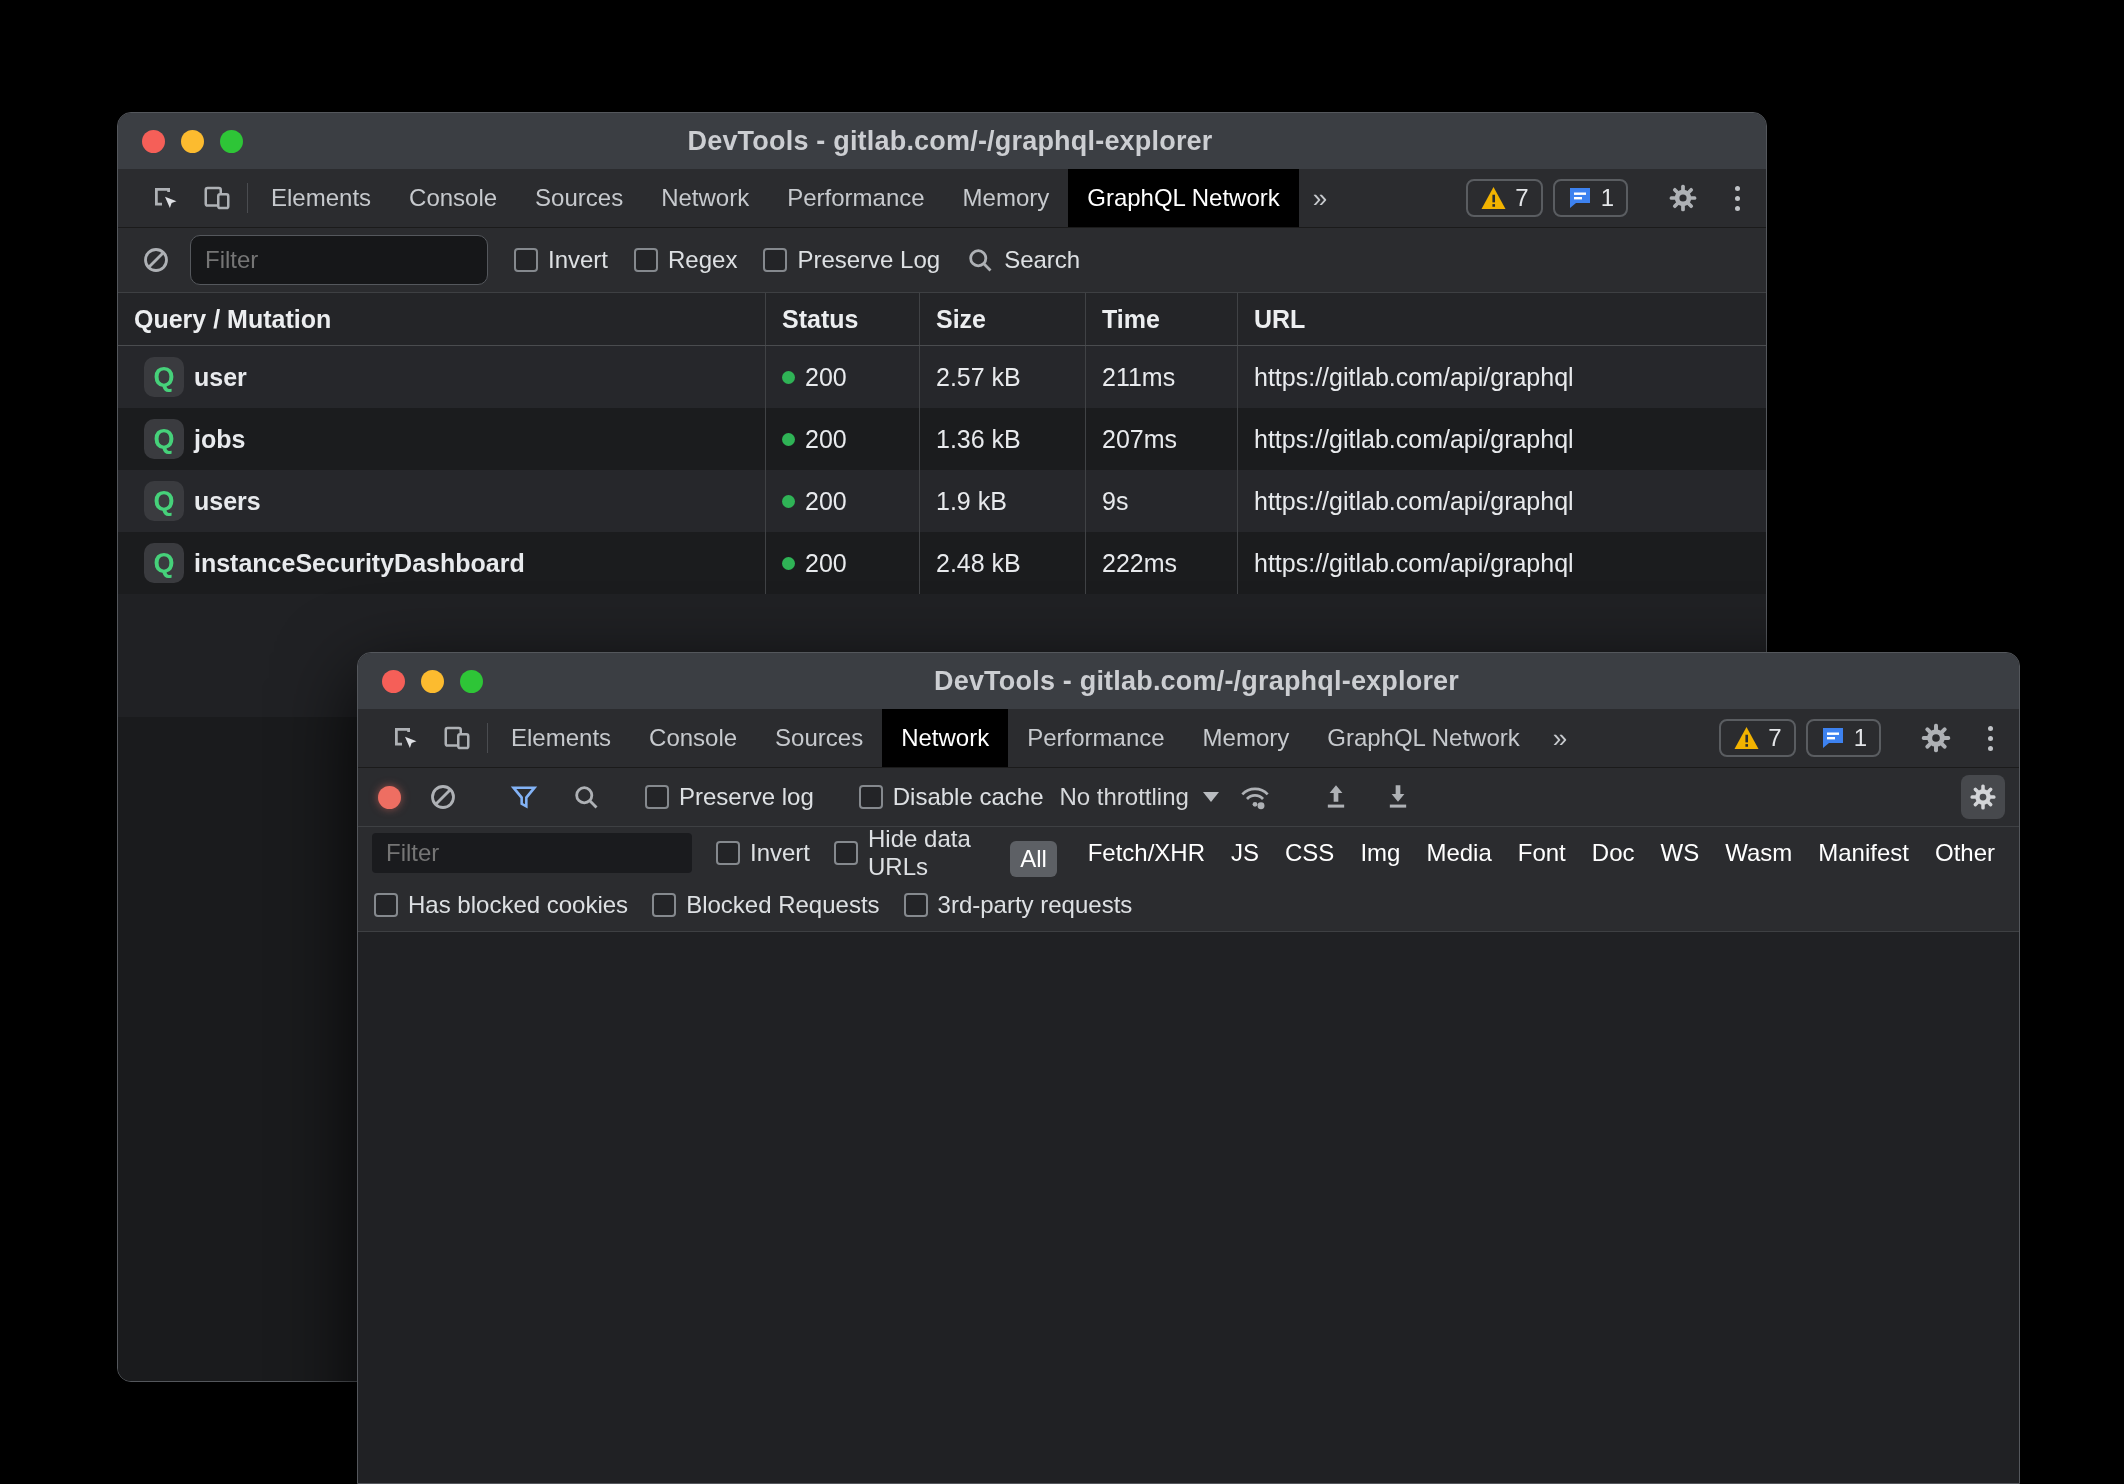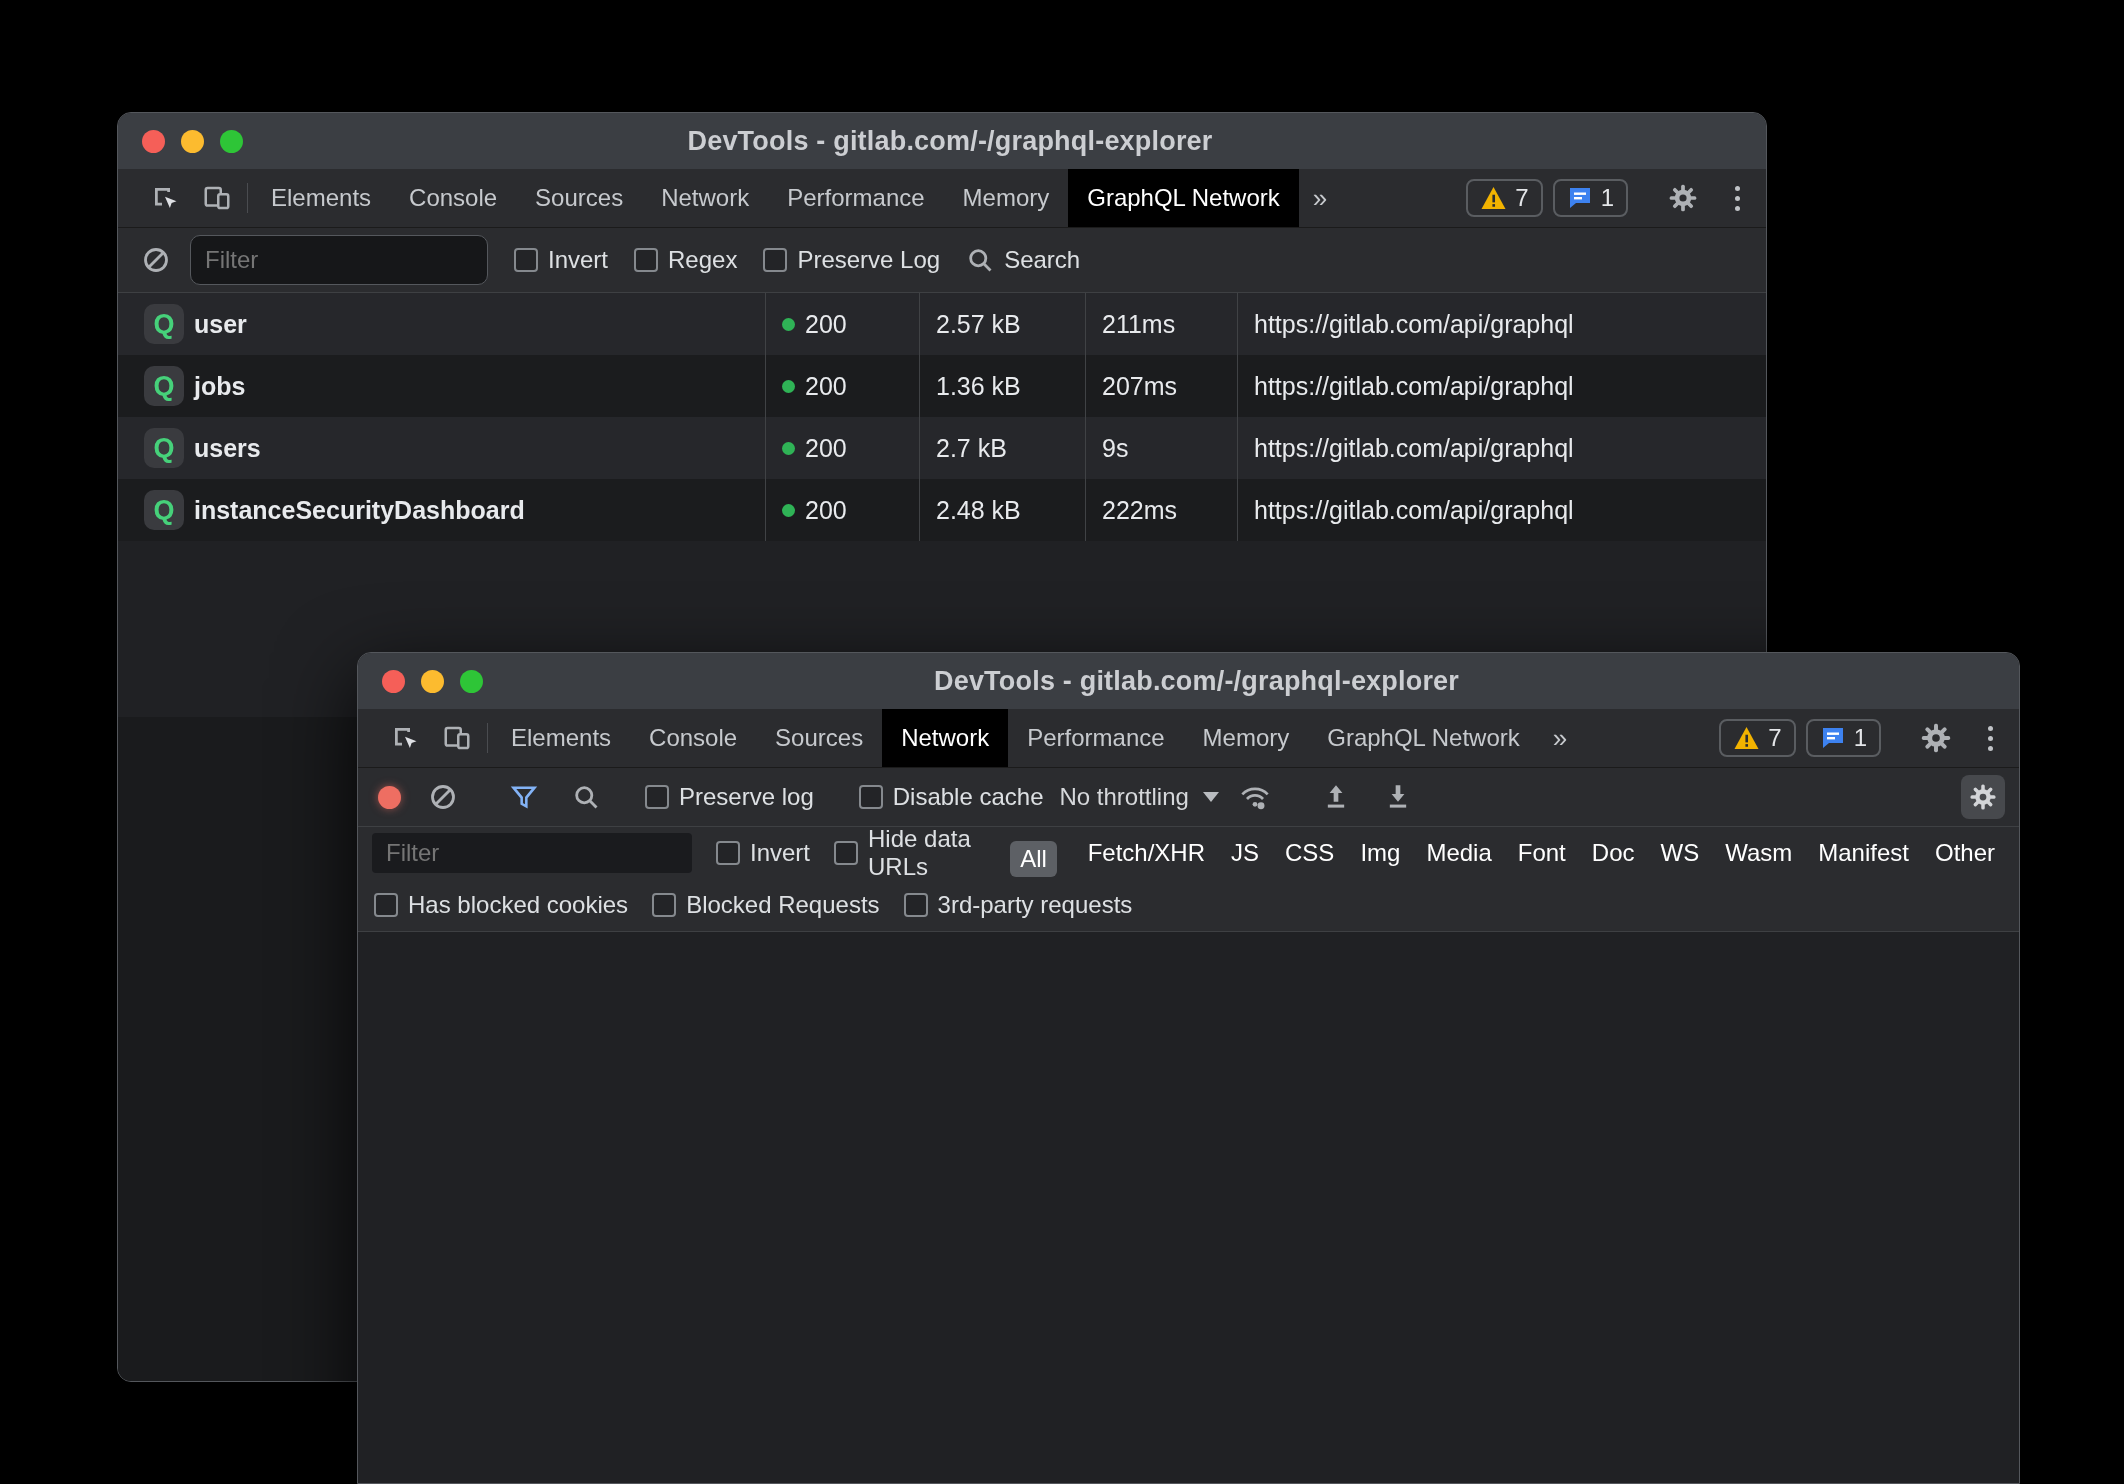--- a/index.html
+++ b/index.html
@@ -164,20 +164,27 @@
     <div class="cb-item">
       <svg width="28" height="28" viewBox="0 0 24 24" fill="none" stroke="#aeb1b5" stroke-width="2.4">
           <circle cx="10.5" cy="10.5" r="6.5"></circle>
           <line x1="15.5" y1="15.5" x2="21" y2="21"></line>
         </svg>
       <span>Search</span>
     </div>
   </div>
 
   <div id="back-grid">
+    <div class="grid-row hdr">
+      <div class="cell">Query / Mutation</div>
+      <div class="cell">Status</div>
+      <div class="cell">Size</div>
+      <div class="cell">Time</div>
+      <div class="cell">URL</div>
+    </div>
 
     <div class="grid-row rowb row-light">
       <div class="cell">
           <span class="qbadge">Q</span>
           <span class="qname">user</span>
         </div>
       <div class="cell">
           <span class="gdot"></span>
           <span>200</span>
         </div>
@@ -202,21 +209,21 @@
 
     <div class="grid-row rowb row-light">
       <div class="cell">
           <span class="qbadge">Q</span>
           <span class="qname">users</span>
         </div>
       <div class="cell">
           <span class="gdot"></span>
           <span>200</span>
         </div>
-      <div class="cell">2.7 kB</div>
+      <div class="cell">1.9 kB</div>
       <div class="cell">9s</div>
       <div class="cell">https://gitlab.com/api/graphql</div>
     </div>
 
     <div class="grid-row rowb row-dark">
       <div class="cell">
           <span class="qbadge">Q</span>
           <span class="qname">instanceSecurityDashboard</span>
         </div>
       <div class="cell">

